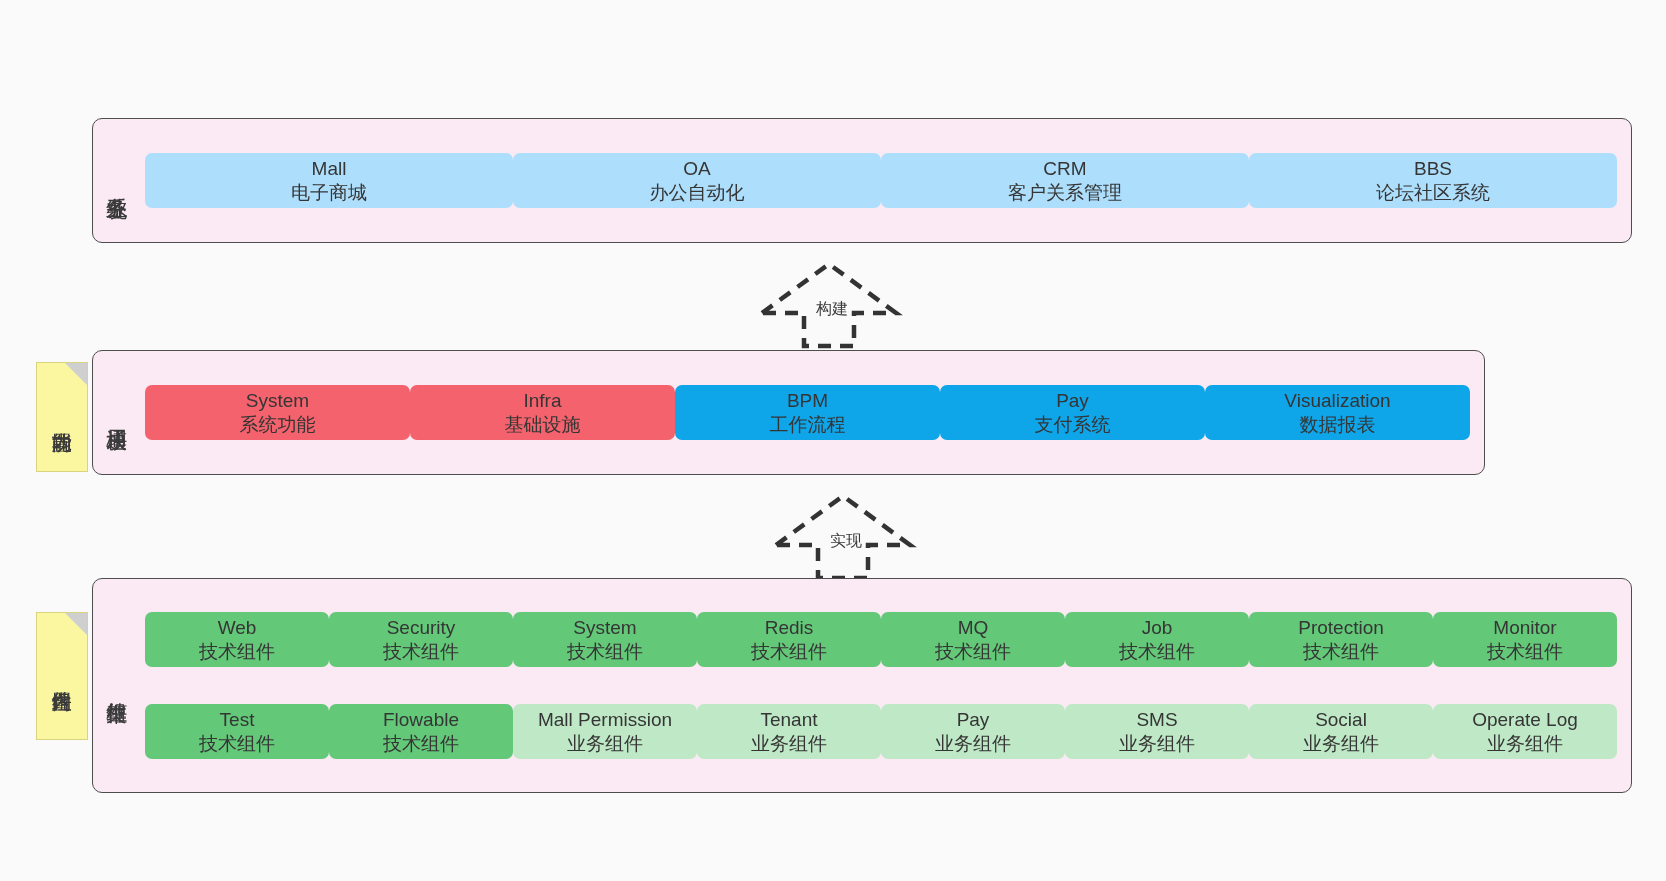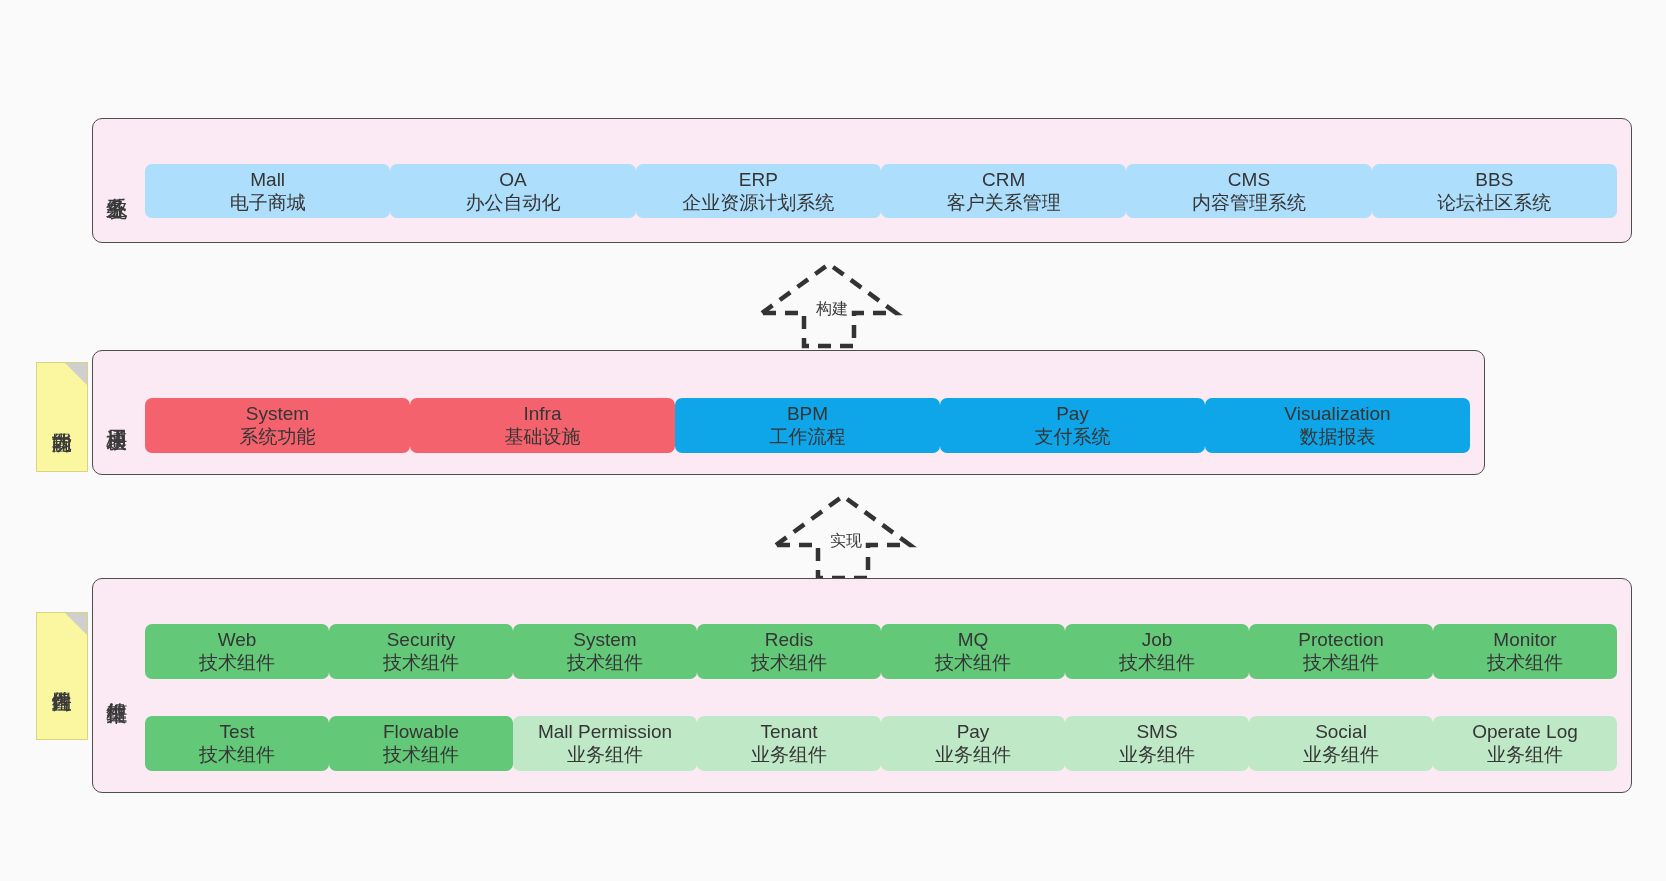--- a/index.html
+++ b/index.html
@@ -47,21 +47,21 @@
   .layer-body {
     flex: 1 1 auto;
     display: flex;
     flex-direction: column;
     justify-content: center;
     padding: 0 14px 0 4px;
   }
 
   .row {
     display: flex;
-    align-items: flex-end;
+    align-items: center;
   }
   .row + .row { margin-top: 14px; }
 
   
   .card {
     flex: 1 1 0;
     border-radius: 7px;
     display: flex;
     flex-direction: column;
     align-items: center;
@@ -136,30 +136,22 @@
     <div class="row" style="height:75px;">
       <div class="card blue">
         <span class="t1">Mall</span>
         <span class="t2">电子商城</span>
       </div>
       <div class="card blue">
         <span class="t1">OA</span>
         <span class="t2">办公自动化</span>
       </div>
       <div class="card blue">
-        <span class="t1">ERP</span>
-        <span class="t2">企业资源计划系统</span>
-      </div>
-      <div class="card blue">
         <span class="t1">CRM</span>
         <span class="t2">客户关系管理</span>
-      </div>
-      <div class="card blue">
-        <span class="t1">CMS</span>
-        <span class="t2">内容管理系统</span>
       </div>
       <div class="card blue">
         <span class="t1">BBS</span>
         <span class="t2">论坛社区系统</span>
       </div>
     </div>
   </div>
 </div>
 
 <div class="conn" style="left:757px; top:258px; width:150px; height:92px;">

